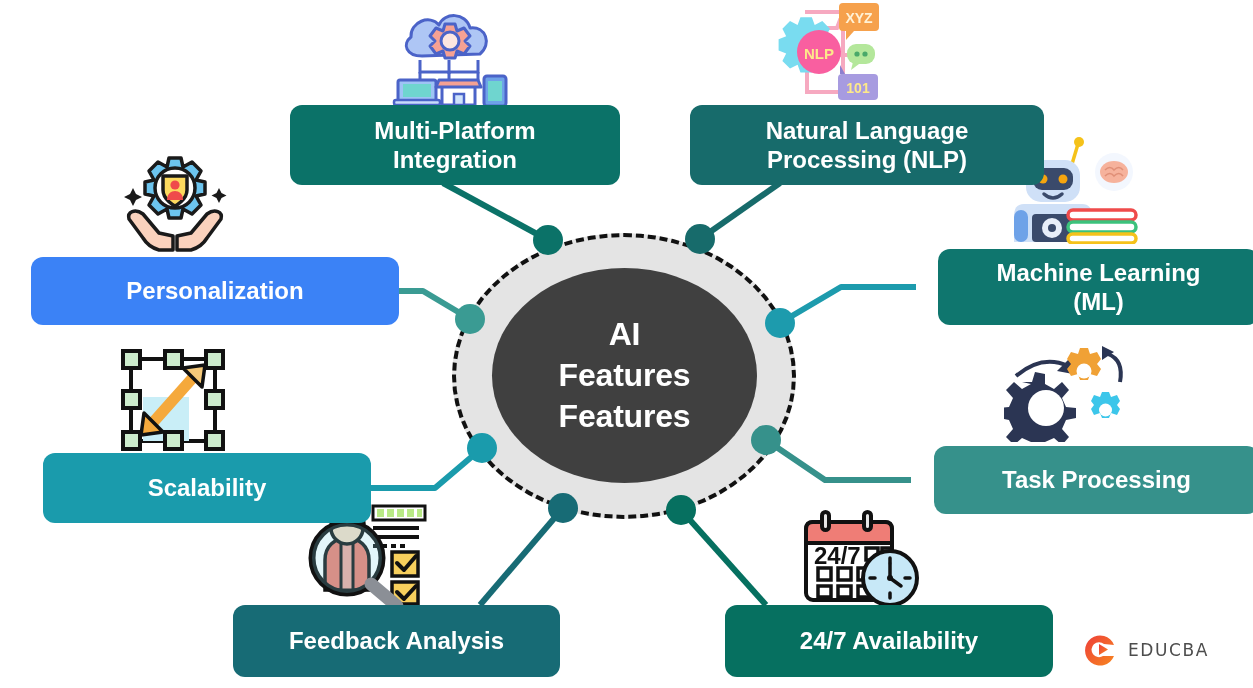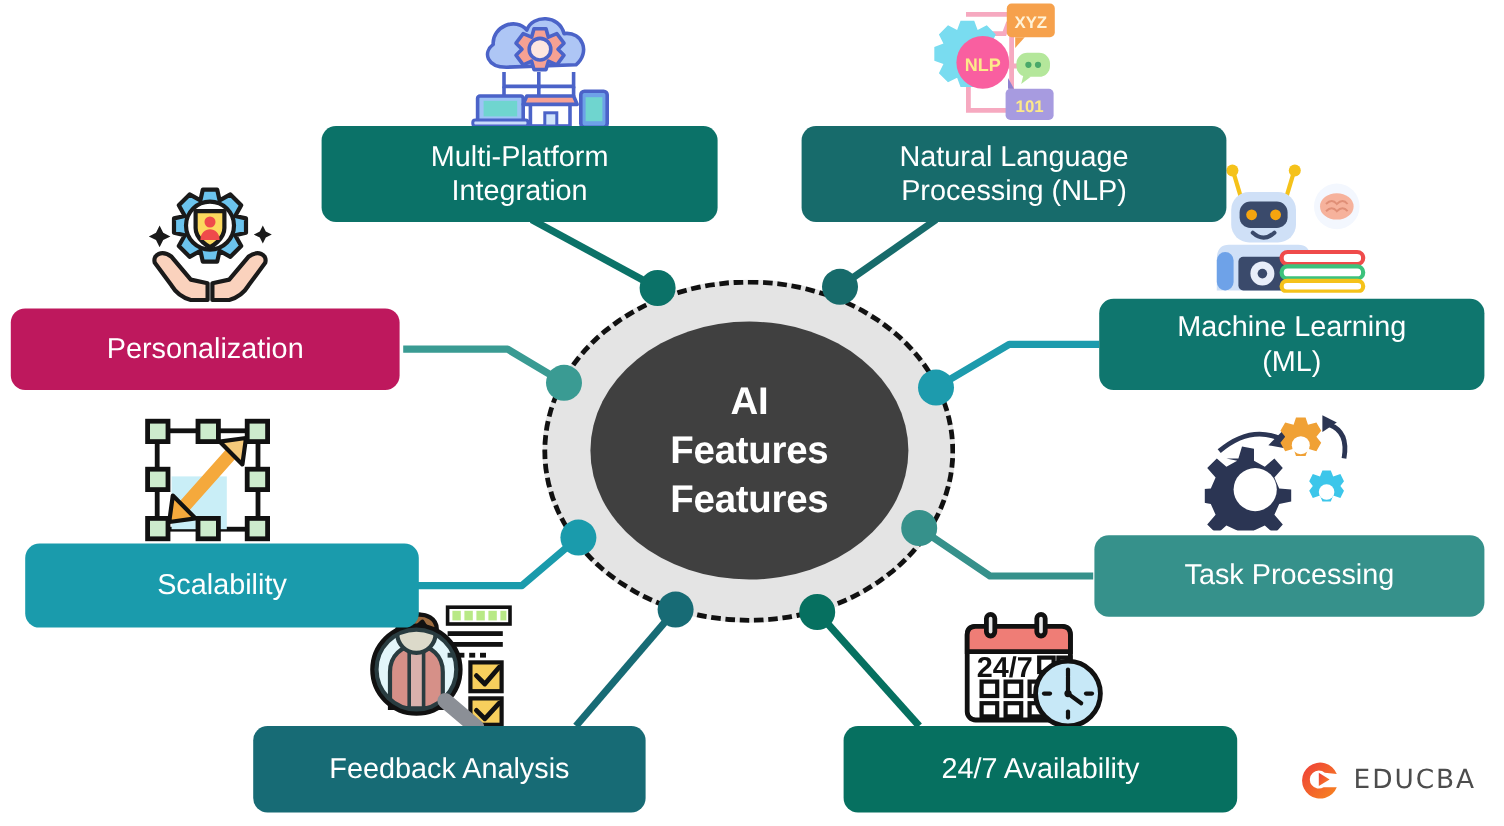--- a/index.html
+++ b/index.html
@@ -58,42 +58,43 @@
   }
   
   .fbox {
     position: absolute;
     border-radius: 12px;
     display: flex;
     align-items: center;
     justify-content: center;
     box-sizing: border-box;
     color: #ffffff;
-    font-weight: normal;
+    font-weight: bold;
     font-size: 24px;
     line-height: 1.22;
     text-align: center;
     padding: 23px 12px;
+    margin-left: 22px;
   }
   
   .icon-wrap {
     position: absolute;
   }
   
   .logo {
     position: absolute;
     left: 1083px;
     top: 632px;
     display: flex;
     align-items: center;
     gap: 9px;
   }
   .logo-text {
     color: #4d4d4d;
-    font-size: 22px;
+    font-size: 17px;
     letter-spacing: 1.6px;
     font-family: "DejaVu Sans", sans-serif;
   }
 </style>
 </head>
 <body>
 
 <div id="canvas">
 
   <svg class="edge-layer" viewBox="0 0 1253 688" xmlns="http://www.w3.org/2000/svg">
@@ -361,21 +362,21 @@
     </span>
   </div>
 
   <div class="fbox" style="left:668px; top:105px; width:354px; height:80px; background:#176b6b;">
     <span>
       <span>Natural Language</span><br>
       <span>Processing (NLP)</span>
     </span>
   </div>
 
-  <div class="fbox" style="left:9px; top:257px; width:324px; height:68px; background:#be185d;">
+  <div class="fbox" style="left:9px; top:257px; width:368px; height:68px; background:#3b82f6;">
     <span>Personalization</span>
   </div>
 
   <div class="fbox" style="left:916px; top:249px; width:321px; height:76px; background:#0f766e;">
     <span>
       <span>Machine Learning</span><br>
       <span>(ML)</span>
     </span>
   </div>
 

